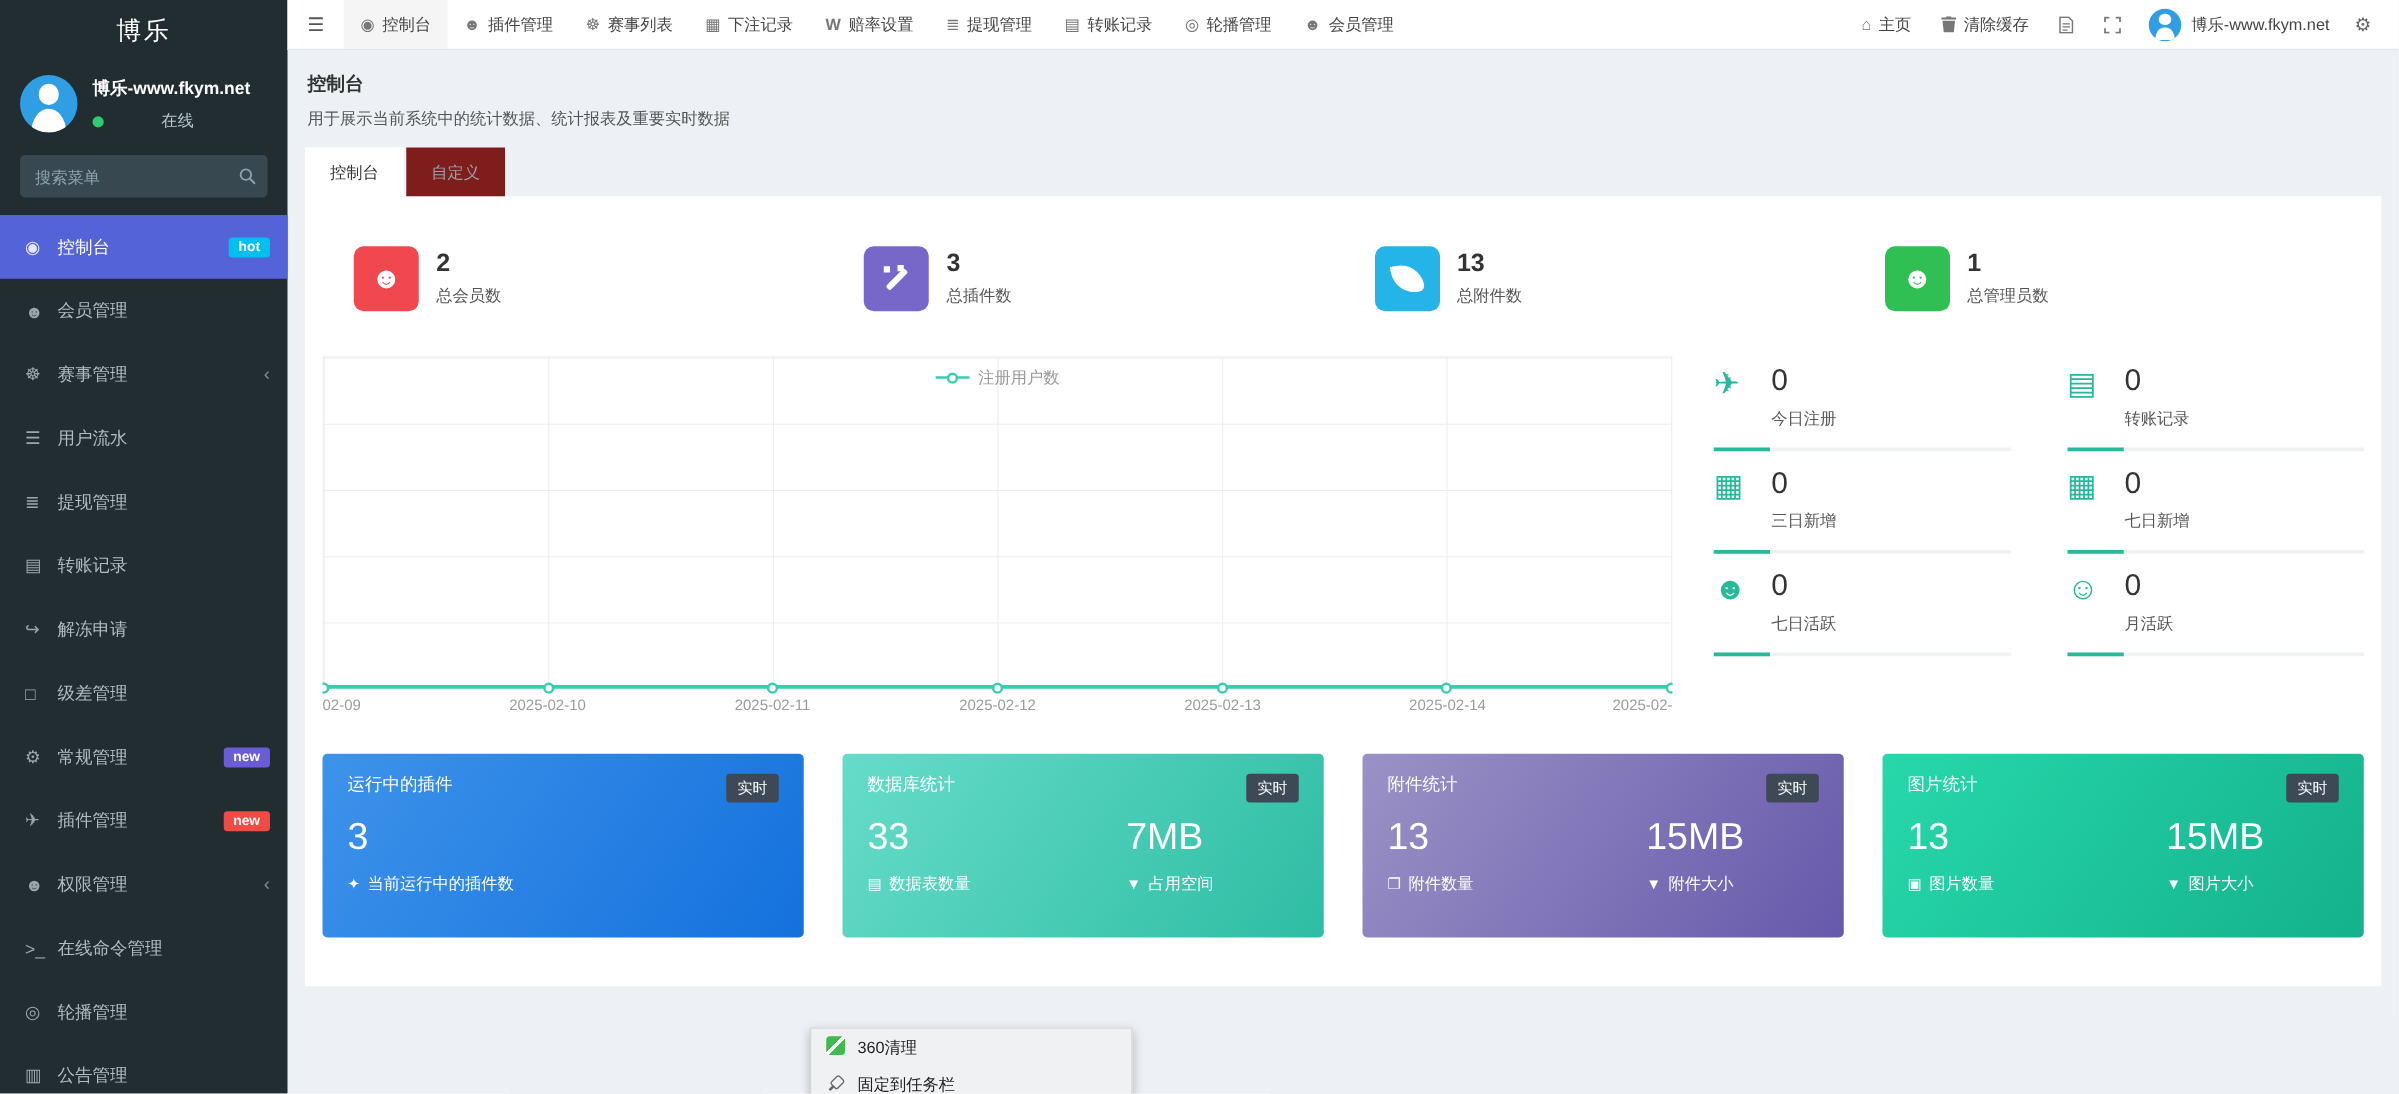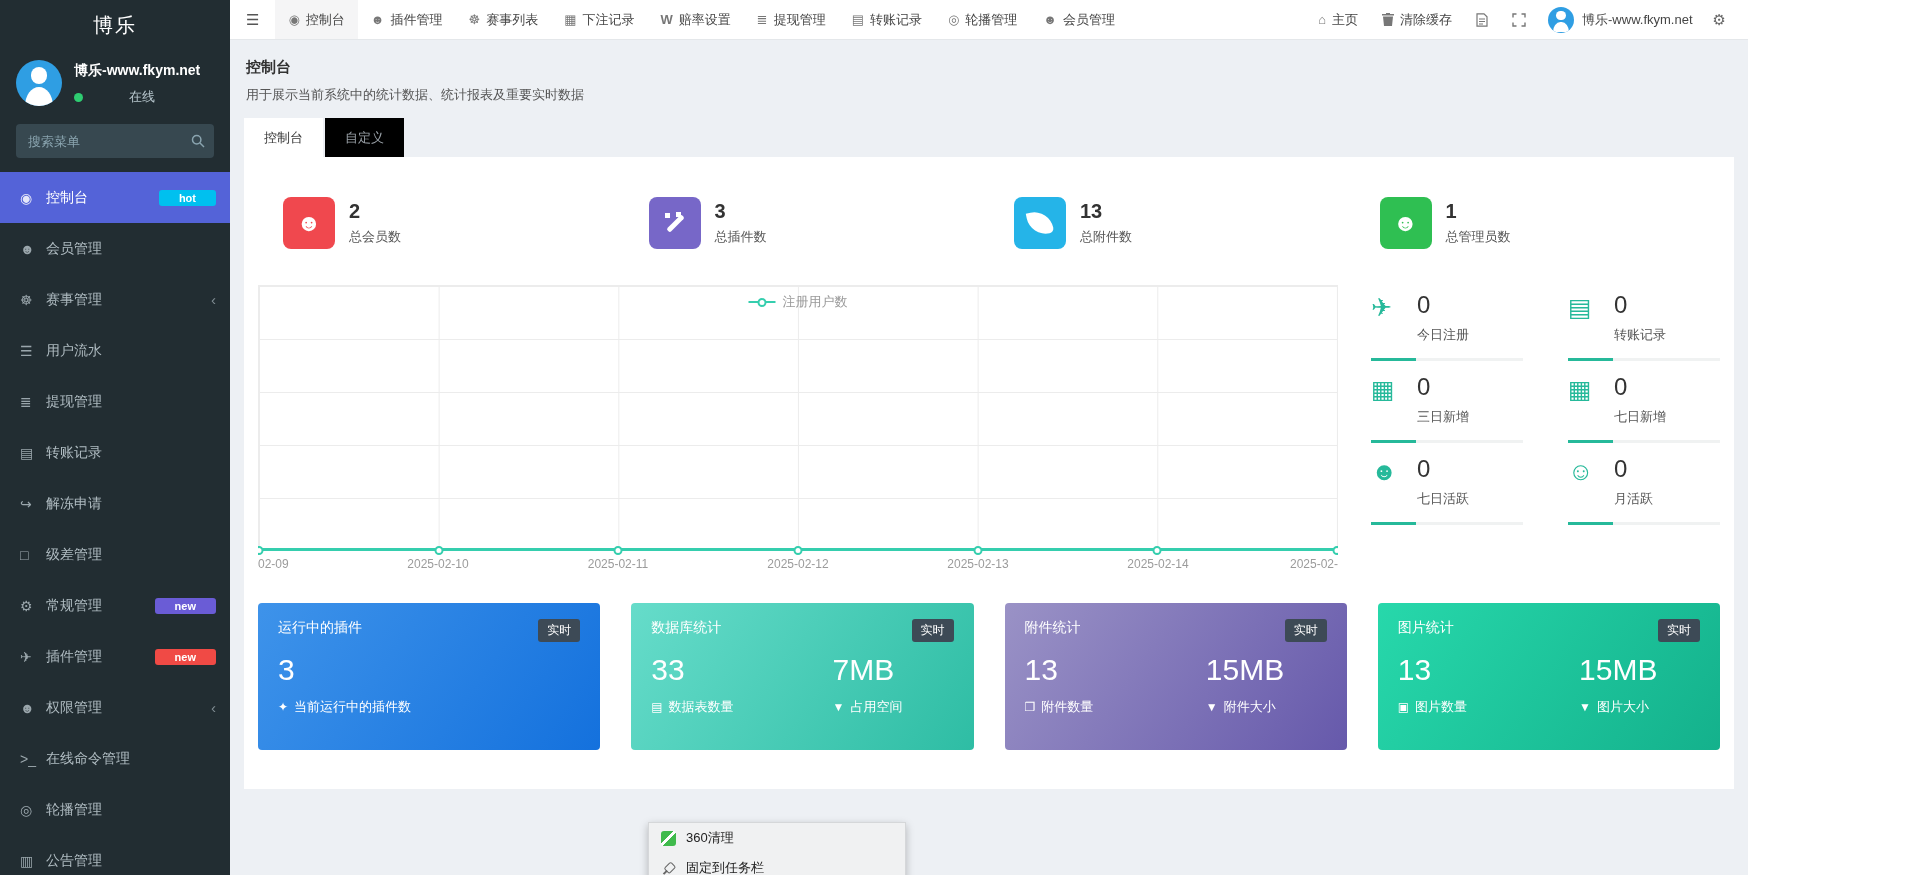--- a/index.html
+++ b/index.html
@@ -1,18 +1,18 @@
 <!DOCTYPE html>
 <html><head>
 <meta charset="utf-8">
 <style>
   * { margin:0; padding:0; box-sizing:border-box; }
   html,body { width:1919px; height:875px; }
   body { font-family:"Liberation Sans","DejaVu Sans",sans-serif; overflow:hidden; }
-  .app { position:relative; width:1748px; height:875px; display:flex; background:#edf0f4; overflow:hidden; }
+  .app { position:relative; width:1919px; height:875px; display:flex; background:#edf0f4; overflow:hidden; }
 
   
   .sidebar { width:230px; min-width:230px; background:#222d32; color:#b8c7ce; display:flex; flex-direction:column; }
   .logo { height:50px; line-height:50px; text-align:center; color:#fff; font-size:20px; letter-spacing:2px; }
   .user-panel { display:flex; padding:10px 16px 14px; align-items:flex-start; }
   .avatar { position:relative; border-radius:50%; background:#2f9ee3; overflow:hidden; }
   .avatar.big { width:46px; height:46px; min-width:46px; }
   .avatar.small { width:26px; height:26px; min-width:26px; }
   .avatar::before { content:""; position:absolute; width:36%; height:36%; background:#fff; border-radius:50%; left:32%; top:16%; }
   .avatar::after { content:""; position:absolute; width:62%; height:42%; background:#fff; border-radius:50% 50% 0 0 / 100% 100% 0 0; left:19%; top:58%; }
@@ -22,21 +22,21 @@
   .dot { width:9px; height:9px; border-radius:50%; background:#2ecc71; margin-right:7px; }
   .search-box { margin:4px 16px 0; position:relative; }
   .search-box input { width:100%; height:34px; background:#374850; border:none; border-radius:4px; color:#d7dde0; font-size:13px; padding:0 30px 0 12px; outline:none; }
   .search-box input::placeholder { color:#8aa4af; }
   .search-ic { position:absolute; right:9px; top:10px; }
   .menu { list-style:none; margin-top:14px; }
   .menu li { height:51px; display:flex; align-items:center; padding:0 14px 0 20px; font-size:14px; color:#b0bcc2; cursor:pointer; }
   .menu li.active { background:#5463d8; color:#fff; }
   .mi { width:26px; font-size:14px; opacity:.85; }
   .mlabel { flex:1; }
-  .badge { margin-left:auto; font-size:11px; font-weight:bold; color:#fff; padding:2px 20px; border-radius:3px; }
+  .badge { margin-left:auto; font-size:11px; font-weight:bold; color:#fff; padding:2px 8px; border-radius:3px; }
   .b-hot { background:#00c0ef; }
   .b-purple { background:#6a5cd6; }
   .b-red { background:#f04a45; }
   .chev { margin-left:auto; color:#808d93; font-size:15px; }
 
   
   .main { flex:1; display:flex; flex-direction:column; min-width:0; }
   .topnav { height:40px; background:#fff; border-bottom:1px solid #e4e7ea; display:flex; align-items:stretch; font-size:13px; color:#454545; }
   .burger { display:flex; align-items:center; padding:0 16px; font-size:15px; color:#555; cursor:pointer; }
   .tn-item { display:flex; align-items:center; padding:0 13px; cursor:pointer; white-space:nowrap; }
@@ -47,21 +47,21 @@
   .tn-user { display:flex; align-items:center; padding:0 10px; cursor:pointer; }
   .tn-user .avatar { margin-right:8px; }
   .gear-r { padding:0 6px 0 10px; font-size:15px; color:#666; cursor:pointer; }
   svg.lin { display:block; }
 
   .content { flex:1; position:relative; overflow:hidden; }
   .content-header { margin:18px 16px 14px; }
   .page-title { font-size:15px; font-weight:bold; color:#333; }
   .page-sub { font-size:13px; color:#555; margin-top:9px; }
   .tabs { display:flex; margin-left:14px; }
-  .tab { height:39px; line-height:39px; padding:0 20px; font-size:13px; cursor:pointer; background:#000000; color:#9aa1a8; margin-right:2px; }
+  .tab { height:39px; line-height:39px; padding:0 20px; font-size:13px; cursor:pointer; background:#7f1d1d; color:#9aa1a8; margin-right:2px; }
   .tab.active { background:#fff; color:#333; }
 
   .panel { background:#fff; margin:0 14px; height:632px; padding:0 14px; }
 
   
   .stats-row { display:flex; padding:40px 0 0 0; }
   .stat { flex:1; display:flex; padding-left:25px; }
   .stat-ic { width:52px; height:52px; min-width:52px; border-radius:8px; display:flex; align-items:center; justify-content:center; color:#fff; font-size:24px; }
   .s-red { background:#f0484e; } .s-purple { background:#7767c8; } .s-blue { background:#25b4e8; } .s-green { background:#2fbf52; }
   .stat-tx { margin-left:14px; display:flex; flex-direction:column; justify-content:space-between; padding:3px 0; }
@@ -109,21 +109,21 @@
   .card-body { display:flex; margin-top:12px; }
   .ccol { width:60%; }
   .ccol + .ccol { width:40%; }
   .ccol.full { width:100%; }
   .cval { font-size:30px; line-height:32px; font-weight:400; }
   .clab { margin-top:12px; font-size:13px; display:flex; align-items:center; }
   .cglyph { margin-right:6px; font-size:12px; }
 
   
   .popup { position:absolute; left:648px; top:822px; width:258px; background:#f0f1f2; border:1px solid #d5d7d9; box-shadow:0 3px 8px rgba(0,0,0,.25); }
-  .popup-row { display:flex; align-items:center; padding:6px 12px; font-size:13px; color:#222; cursor:pointer; }
+  .popup-row { display:flex; align-items:flex-start; padding:6px 12px; font-size:13px; color:#222; cursor:pointer; }
   .ic-360 { width:15px; height:15px; min-width:15px; border-radius:3px; margin-right:10px;
             background:linear-gradient(135deg,#3fba4c 42%,#fff 42%,#fff 56%,#3fba4c 56%); }
   .pin { position:relative; width:15px; height:15px; min-width:15px; margin-right:10px; transform:rotate(45deg); }
   .pin::before { content:""; position:absolute; left:4px; top:1px; width:6px; height:8px; border:1.5px solid #666; border-radius:2px; }
   .pin::after { content:""; position:absolute; left:7px; top:10px; width:2px; height:5px; background:#666; }
 </style>
 </head>
 <body>
 
 <div class="app">

